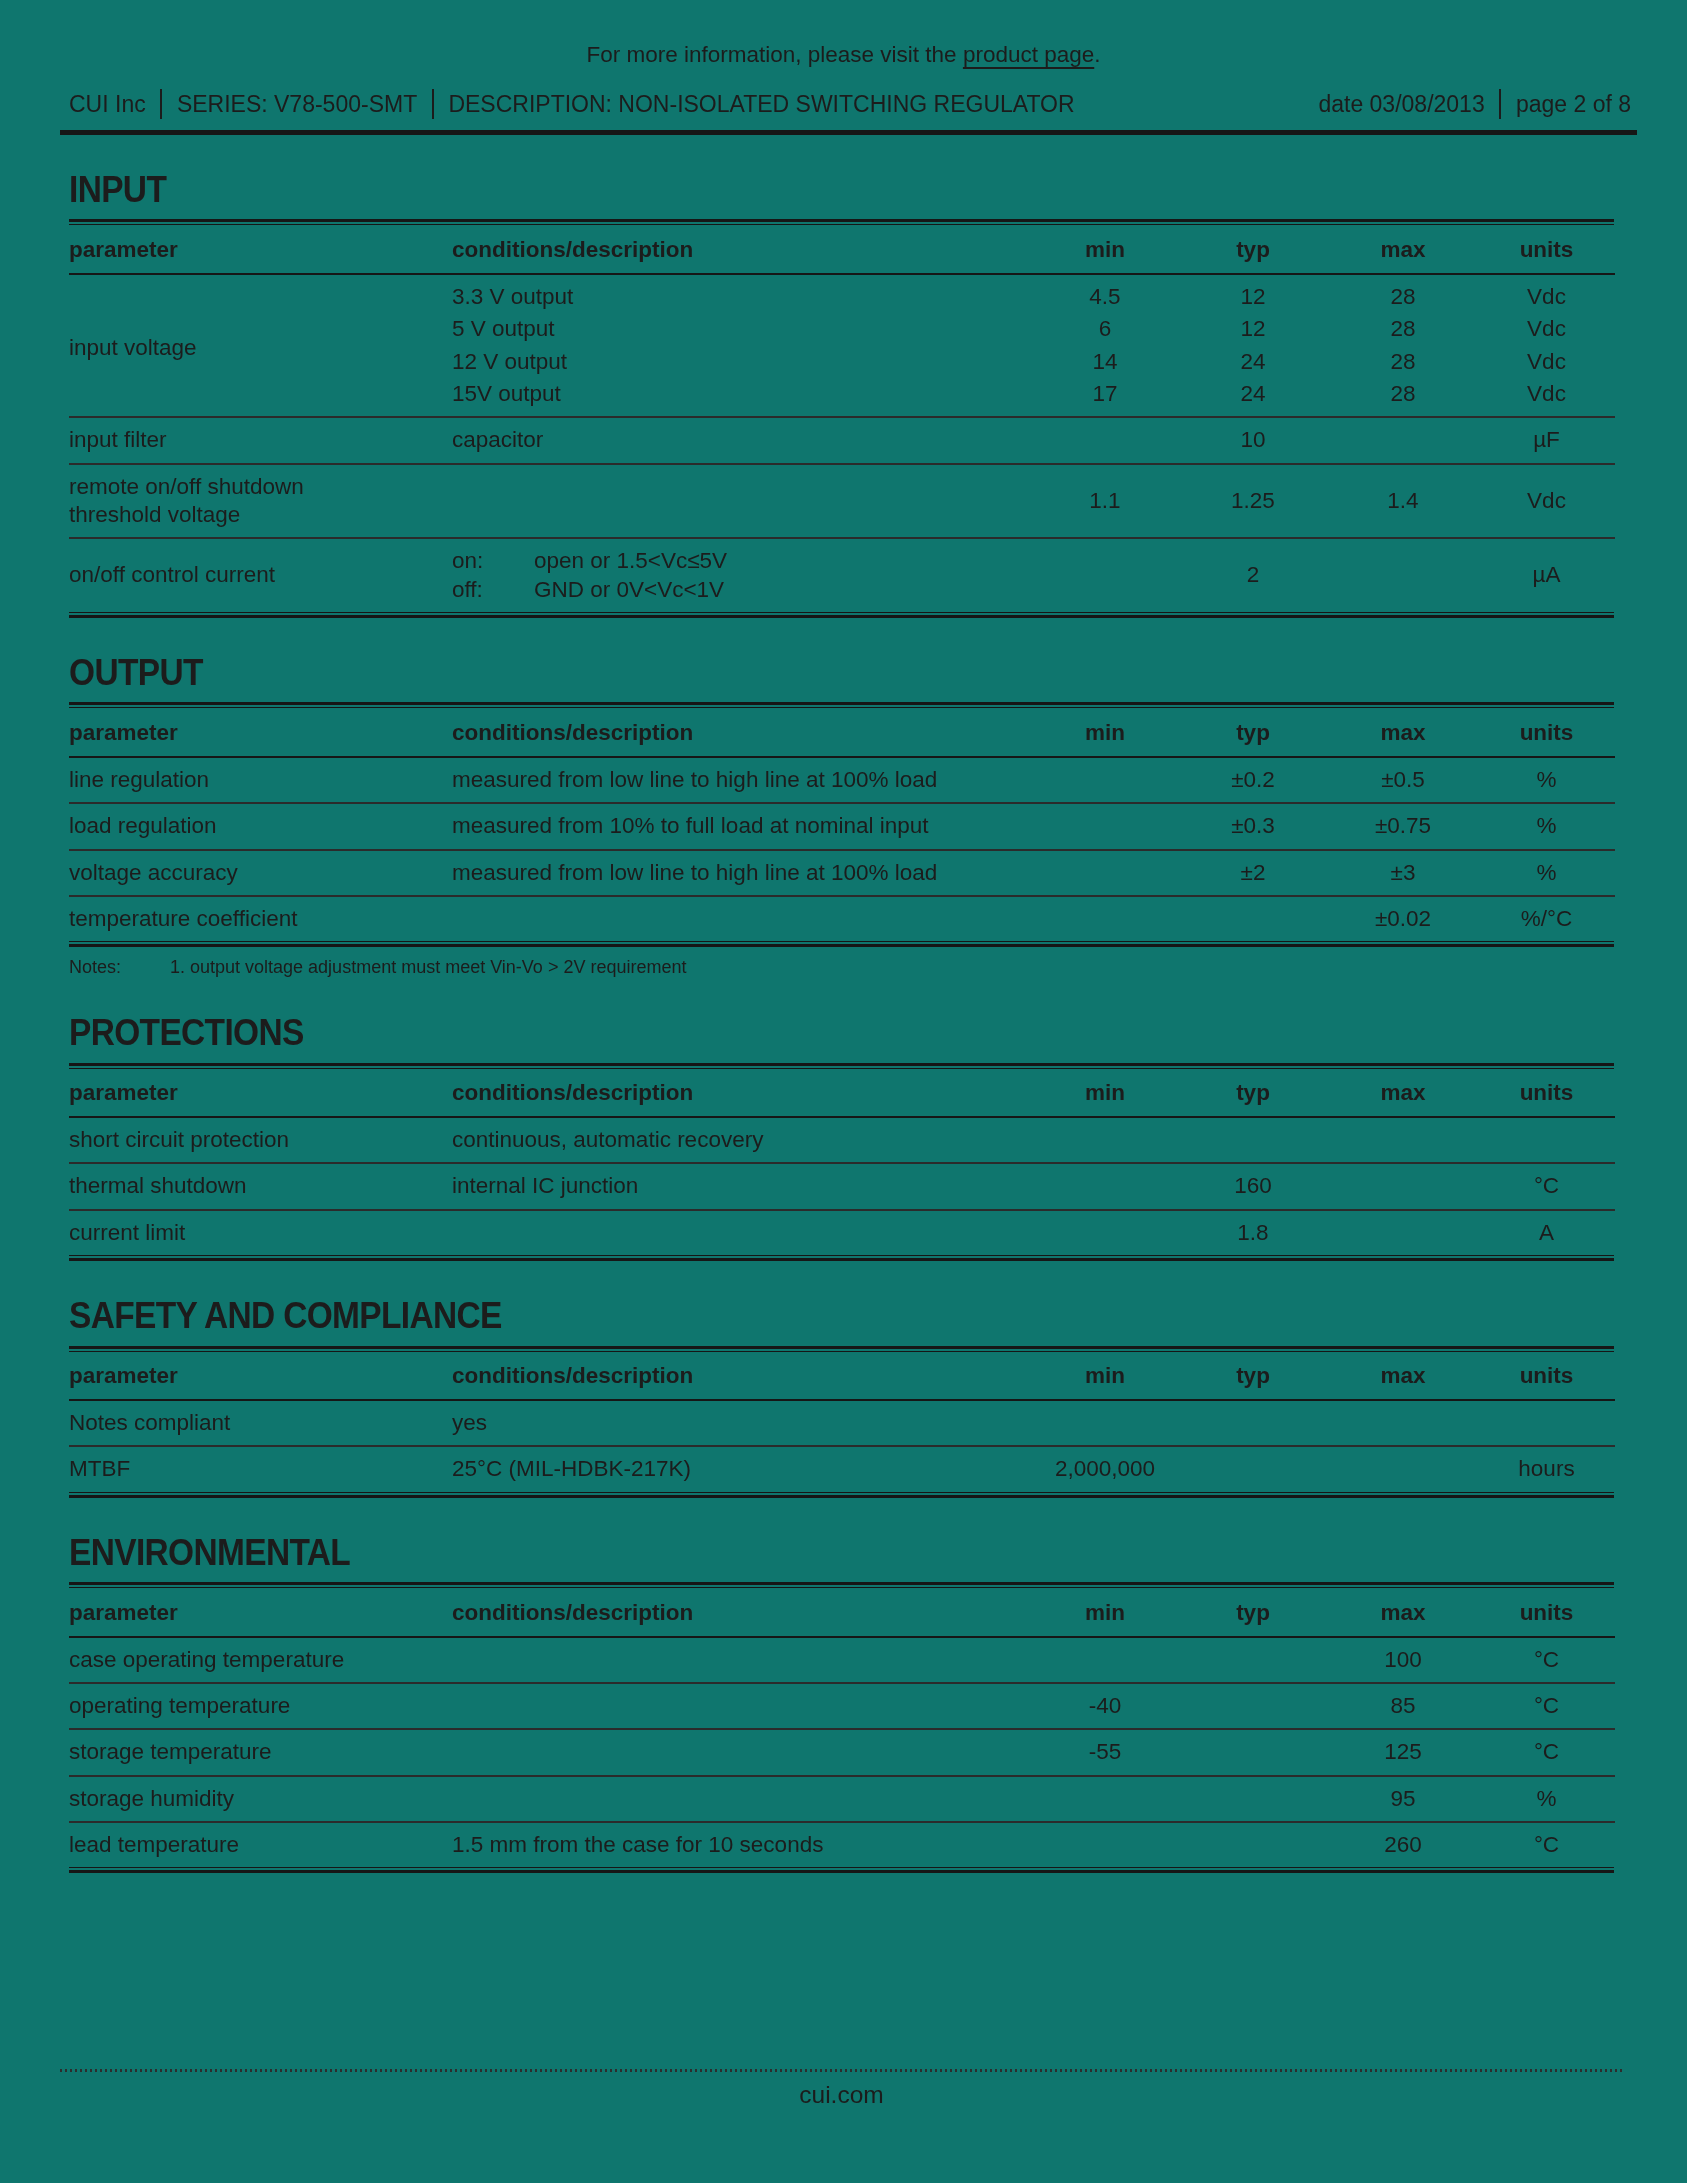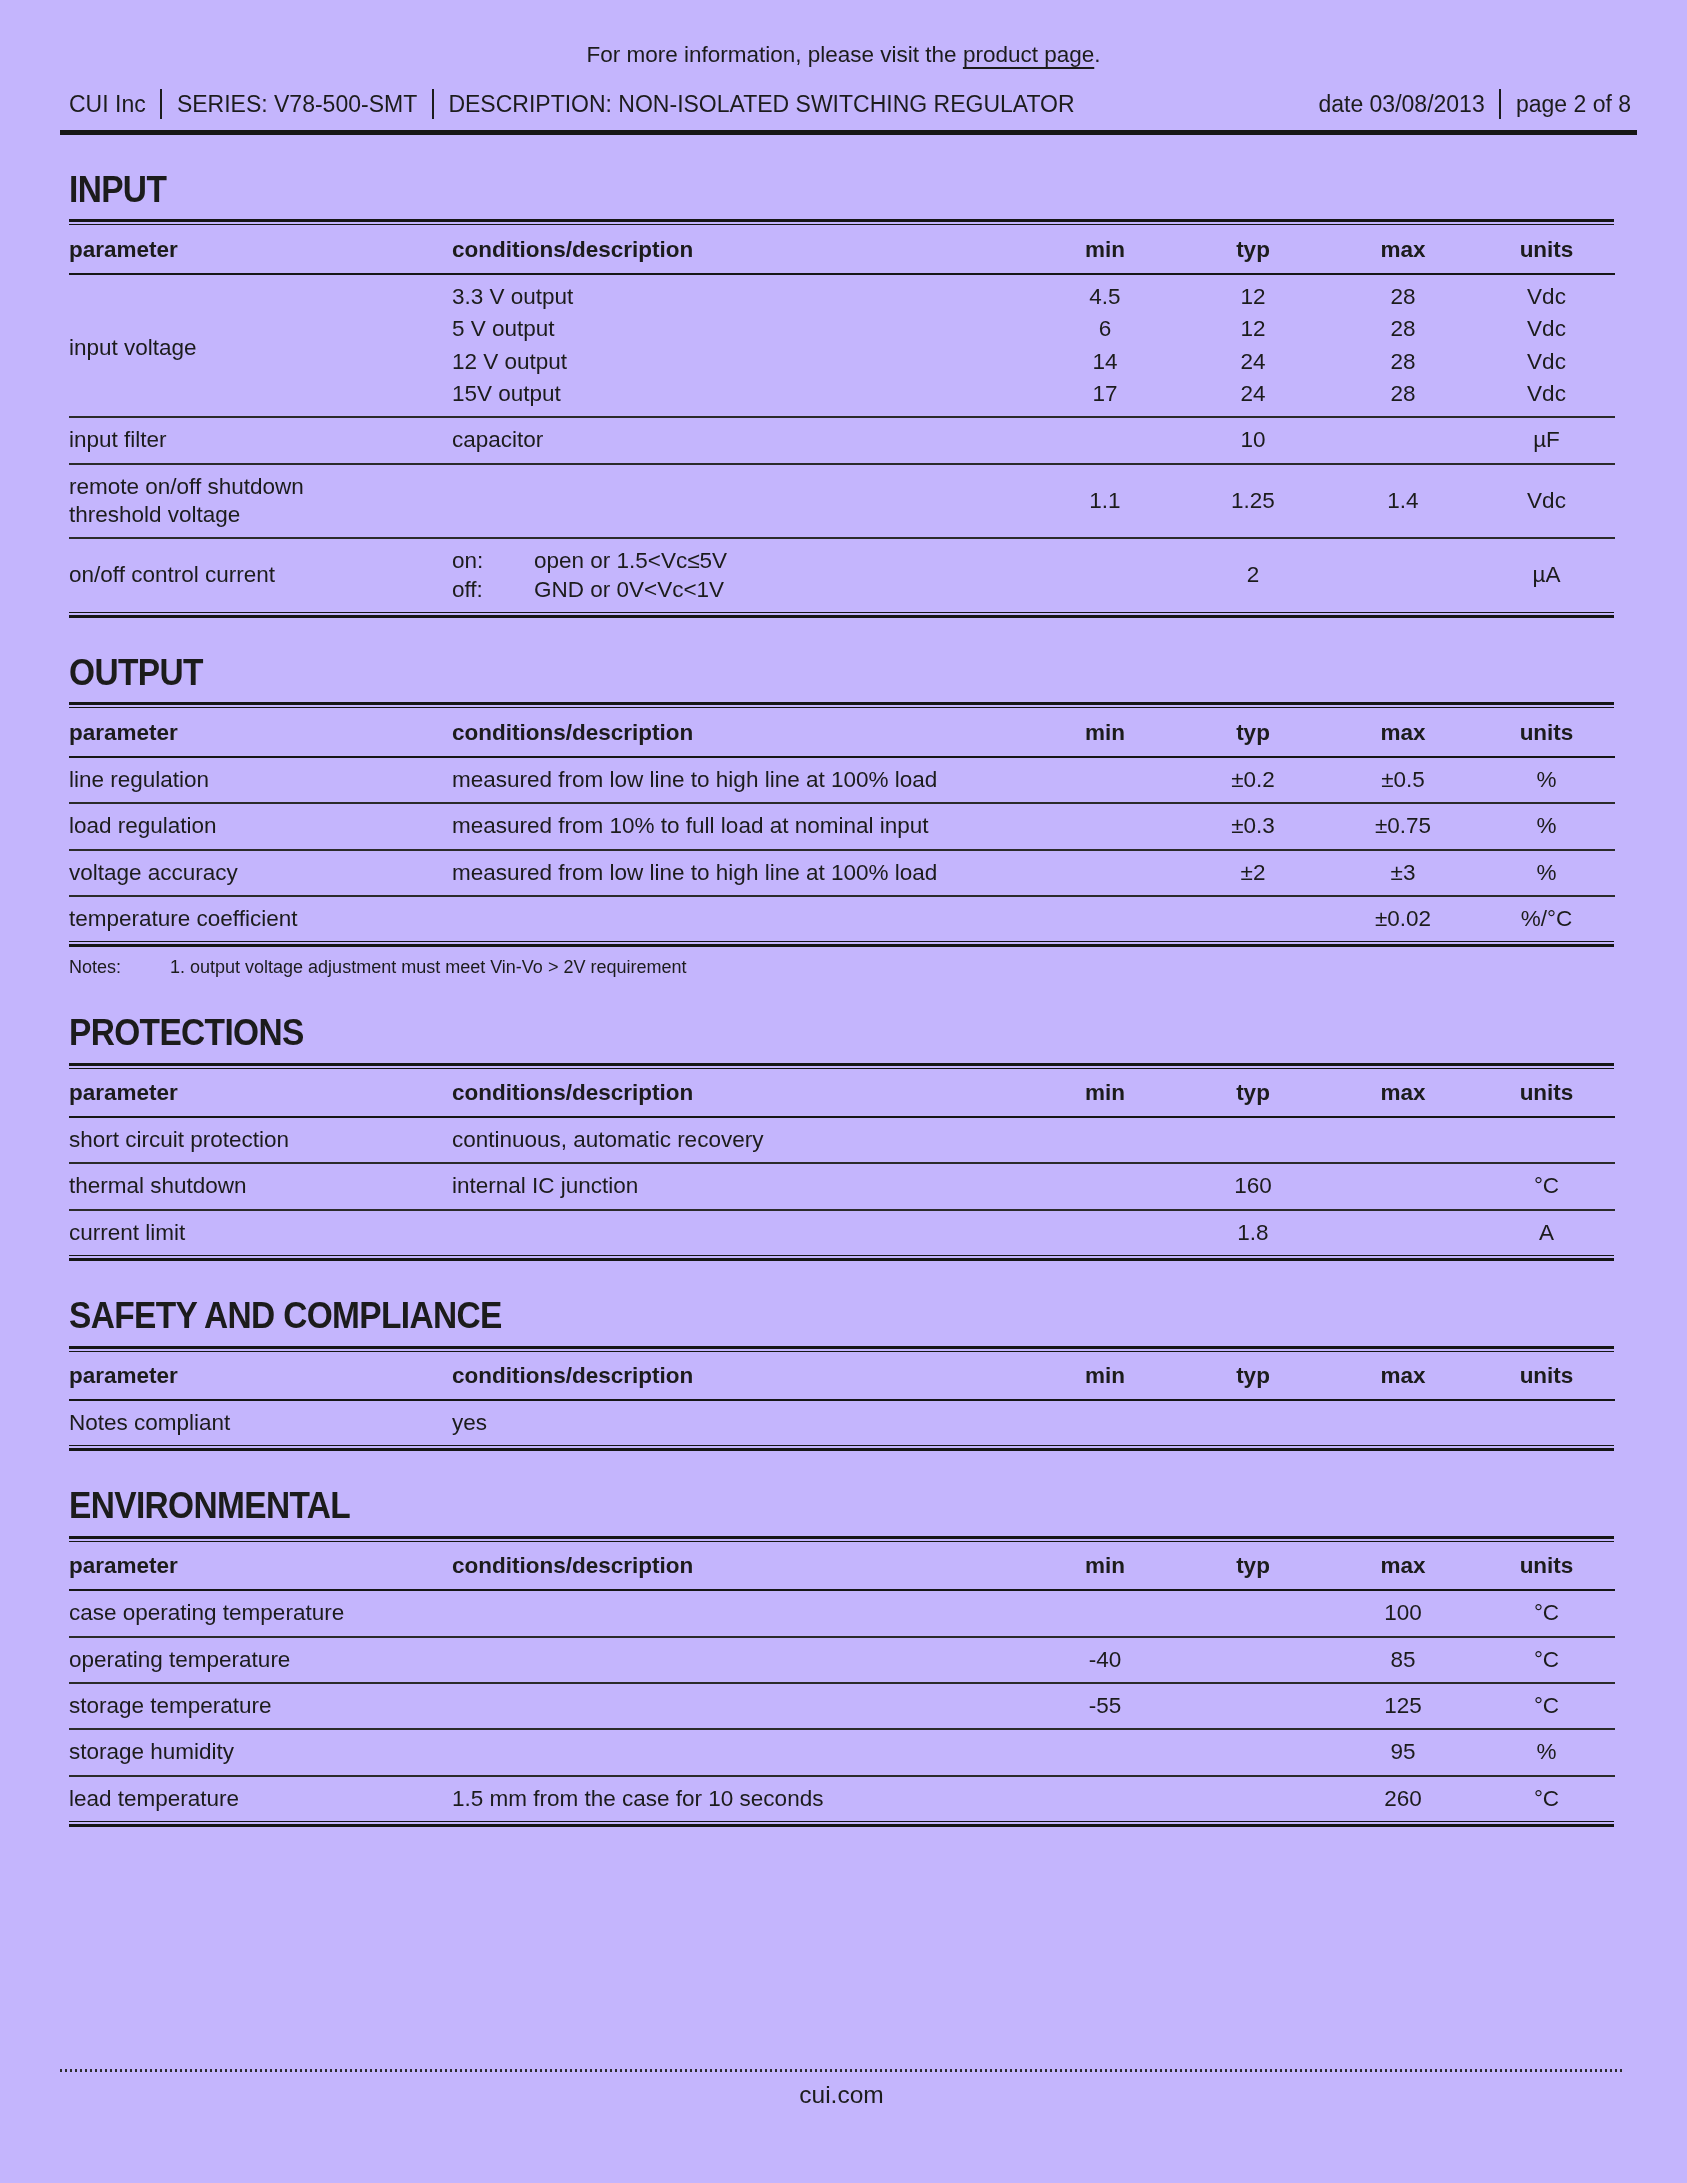--- a/index.html
+++ b/index.html
@@ -1,19 +1,19 @@
 <!DOCTYPE html>
 <html style="font-size:10.6px"><head>
 <meta charset="utf-8">
 <style>
   html,body { margin:0; padding:0; background:#e8e8e8; }
   .page {
     position:relative;
     width:1687px; height:2183px;
-    background:#c4b5fd;
+    background:#0f766e;
     font-family:"Liberation Sans","DejaVu Sans",sans-serif;
     color:#1c1c1c;
     overflow:hidden;
   }
   
   .info-line {
     padding-top:41px;
     text-align:center;
     font-size:22.5px;
     line-height:1.2;
@@ -376,20 +376,28 @@
           </thead>
           <tbody>
             <tr>
               <td class="t-l">Notes compliant</td>
               <td class="t-l">yes</td>
               <td></td>
               <td></td>
               <td></td>
               <td></td>
             </tr>
+            <tr class="rsep">
+              <td class="t-l">MTBF</td>
+              <td class="t-l">25°C (MIL-HDBK-217K)</td>
+              <td>2,000,000</td>
+              <td></td>
+              <td></td>
+              <td>hours</td>
+            </tr>
           </tbody>
         </table>
       </div>
         </div>
     </div>
 
     <div class="section">
       <h2 class="sec-title">ENVIRONMENTAL</h2>
       <div class="tframe">
           <div class="tinner">

